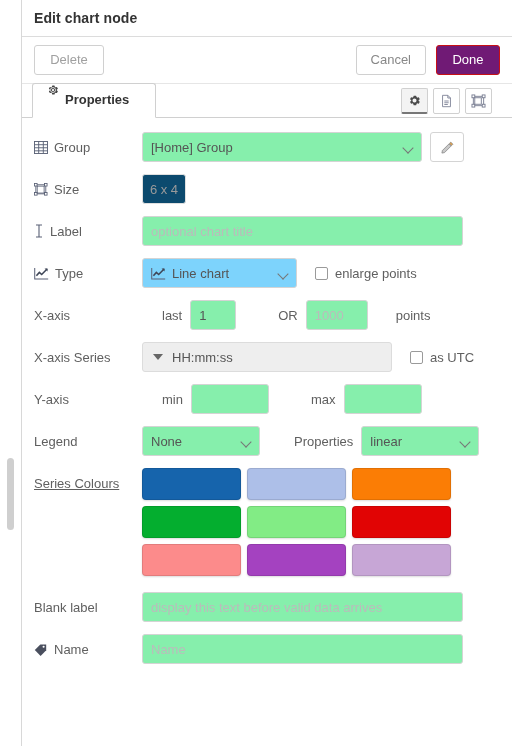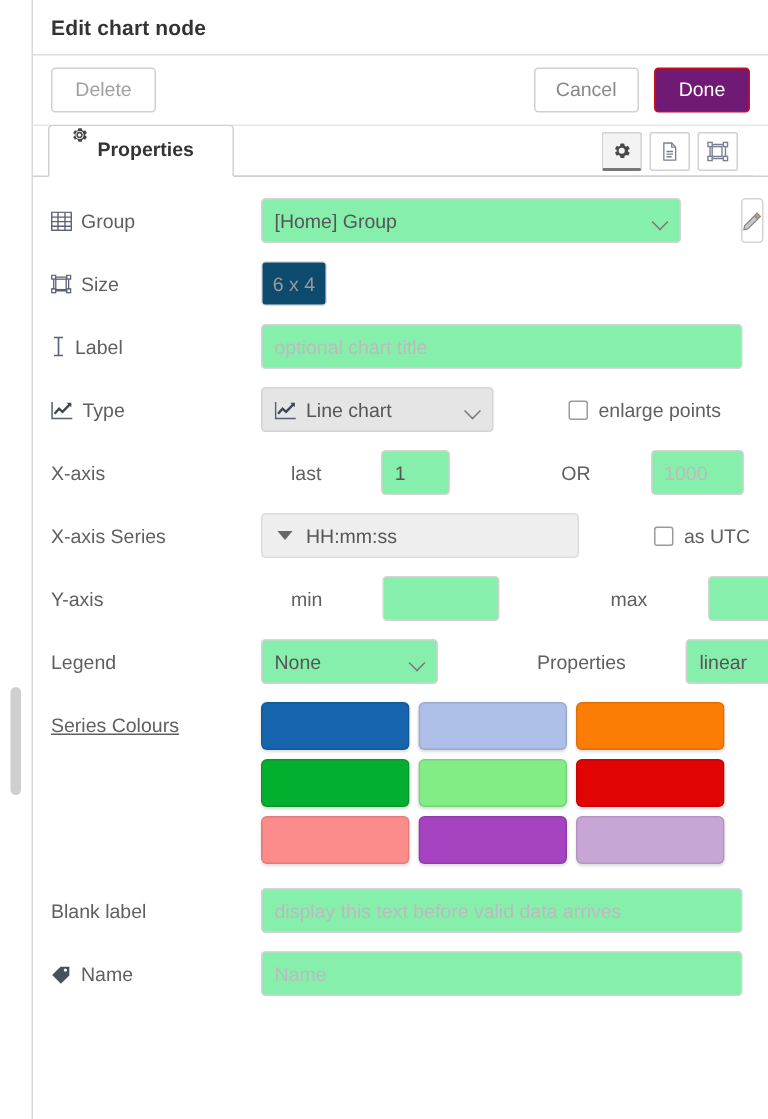--- a/index.html
+++ b/index.html
@@ -156,21 +156,20 @@
   
   #form {
     padding: 14px 12px 0 12px;
     box-sizing: border-box;
   }
   .row {
     display: flex;
     align-items: center;
     margin-bottom: 12px;
     min-height: 30px;
-    gap: 32px;
   }
   .row-label {
     width: 108px;
     flex: 0 0 108px;
     font-size: 13px;
     color: #5f5f5f;
     display: flex;
     align-items: center;
     gap: 6px;
     white-space: nowrap;
@@ -219,21 +218,21 @@
   }
   .fakeselect {
     font-family: "Liberation Sans", sans-serif;
     font-size: 13px;
     color: #555555;
     border: 1px solid #d4d4d4;
     border-radius: 3px;
     height: 30px;
     box-sizing: border-box;
     padding: 0 26px 0 8px;
-    background: #e5e5e5;
+    background: #7dd3fc;
     display: flex;
     align-items: center;
     cursor: pointer;
     position: relative;
   }
 
   
   #group-select { width: 280px; }
   #group-edit-btn {
     width: 34px; height: 30px;

